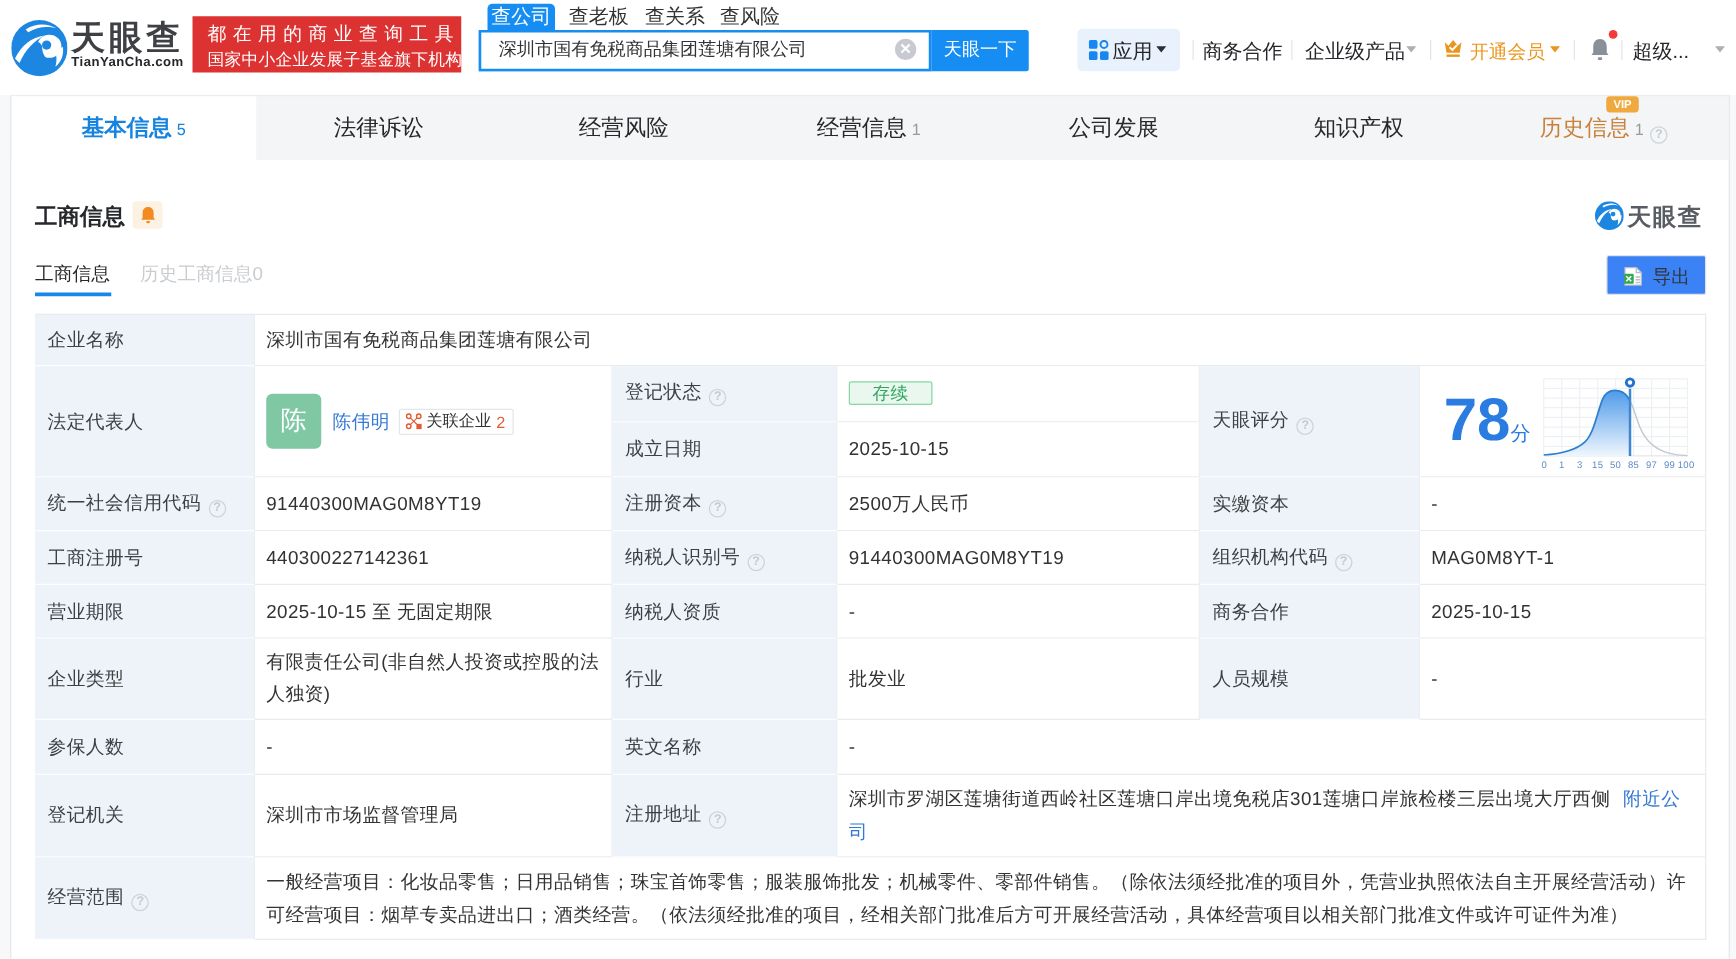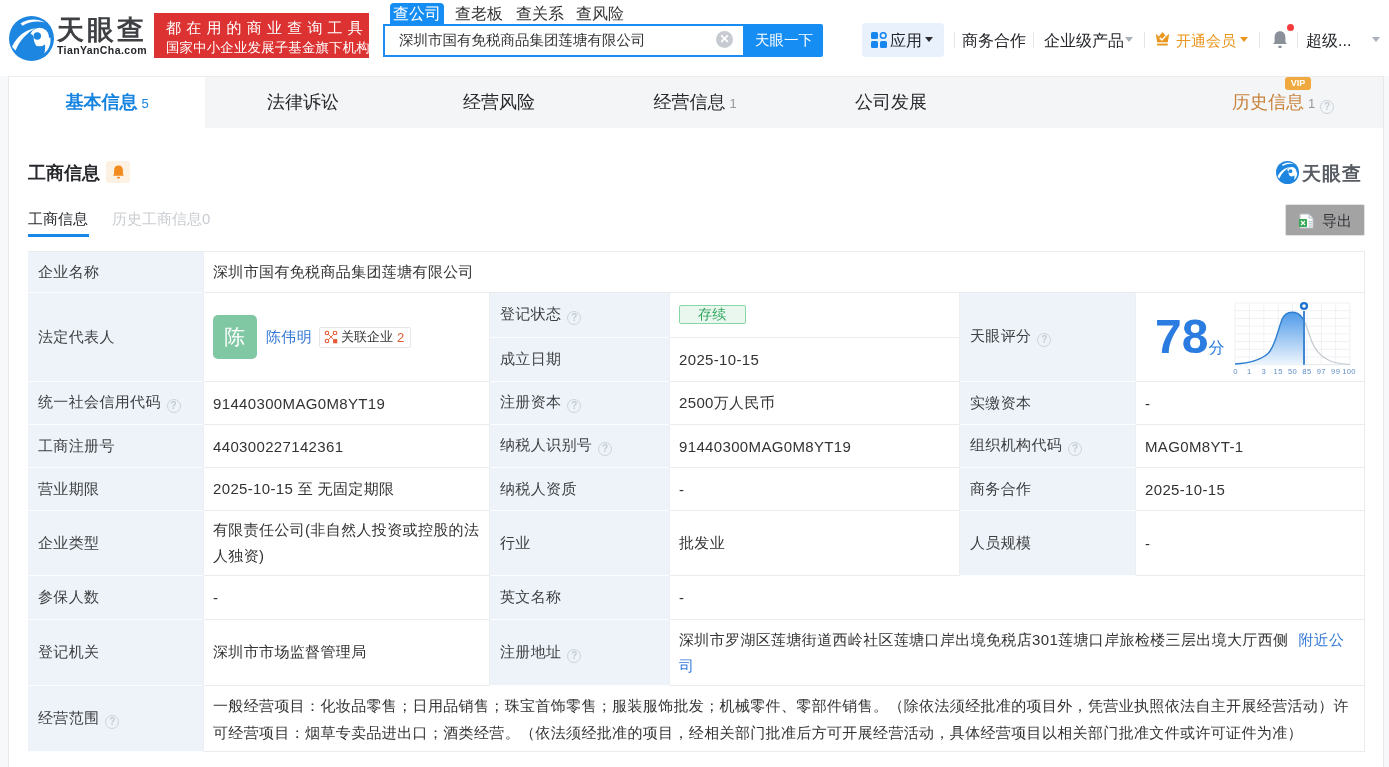--- a/index.html
+++ b/index.html
@@ -28,21 +28,21 @@
 .ntab { position:absolute; top:0; height:52px; line-height:51px; text-align:center; font-size:18px; color:#26282c; width:196px; }
 .ntab .num { font-size:13px; color:#999; margin-left:4px; }
 
 .gutter { position:absolute; top:76px; bottom:0; background:#f7f8f9; }
 
 .sect-title { position:absolute; left:28px; top:161px; font-size:18px; font-weight:bold; color:#26282c; }
 .bellbox { position:absolute; left:106px; top:161px; width:24px; height:22px; background:#fdf1e4; border-radius:3px; text-align:center; }
 .subtab1 { position:absolute; left:28px; top:210px; font-size:15px; color:#26282c; }
 .subtab2 { position:absolute; left:112px; top:210px; font-size:15px; color:#c9cdd1; }
 .subline { position:absolute; left:28px; top:234px; width:61px; height:3px; background:#1787e8; }
-.exportbtn { position:absolute; left:1285px; top:204px; width:80px; height:32px; border:1px solid #e0e2e6; border-radius:2px; background:#a3a3a3; }
+.exportbtn { position:absolute; left:1285px; top:204px; width:80px; height:32px; border:1px solid #e0e2e6; border-radius:2px; background:#3b82f6; }
 
 #tbl { position:absolute; left:28px; top:251px; width:1337px; border-collapse:separate; border-spacing:0; table-layout:fixed; font-size:15px; color:#333; letter-spacing:0.35px; }
 #tbl td { box-sizing:border-box; vertical-align:middle; border-bottom:1px solid #e9ecef; border-right:1px solid #eceff2; }
 #tbl td.l { background:#edf3f8; color:#3d3f42; border-bottom:1px solid #fbfdfe; padding-left:10px; }
 #tbl td.v { background:#fff; padding-left:9px; }
 #tbl td.last { border-right:1px solid #e9ecef; }
 #tbl tr.top td { border-top:1px solid #e9ecef; }
 .qi { display:inline-block; width:14px; height:14px; border:1px solid #ccd4da; border-radius:50%; color:#c3ccd3; font-size:10px; line-height:12px; text-align:center; vertical-align:-2px; margin-left:6px; font-weight:bold; }
 .blue { color:#3579d6; }
 .badge-green { display:inline-block; background:#e9f7ee; border:1px solid #86d7a5; color:#31a65f; font-size:14px; line-height:17px; padding:0 18px; border-radius:2px; }
@@ -115,20 +115,21 @@
   <div class="vsep" style="left:1297px"></div>
   <div class="abs hmenu" style="left:1306px;top:31px">超级...</div>
   <div class="abs caret-gray" style="left:1372px;top:37px"></div>
 
   <div id="navbar">
     <div class="ntab" style="left:0;background:#fff"><span style="color:#1583e0;font-weight:bold">基本信息</span><span class="num" style="color:#1583e0">5</span></div>
     <div class="ntab" style="left:196px">法律诉讼</div>
     <div class="ntab" style="left:392px">经营风险</div>
     <div class="ntab" style="left:588px">经营信息<span class="num">1</span></div>
     <div class="ntab" style="left:784px">公司发展</div>
+    <div class="ntab" style="left:980px">知识产权</div>
     <div class="ntab" style="left:1176px;color:#c8823c">历史信息<span class="num">1</span><span class="qi" style="margin-left:5px">?</span></div>
   </div>
   <div class="abs" style="left:1285px;top:77px;width:26px;height:13px;background:#efa93e;border-radius:3px;color:#fff;font-size:9px;font-weight:bold;text-align:center;line-height:13px">VIP</div>
 
   <div class="gutter" style="left:0;width:9px;border-right:1px solid #e7e8ea"></div>
   <div class="gutter" style="left:1383px;width:6px;border-left:1px solid #e7e8ea"></div>
 
   <div class="sect-title">工商信息</div>
   <div class="bellbox">
     <svg width="13" height="14" viewBox="0 0 13 14" style="margin-top:4px">

